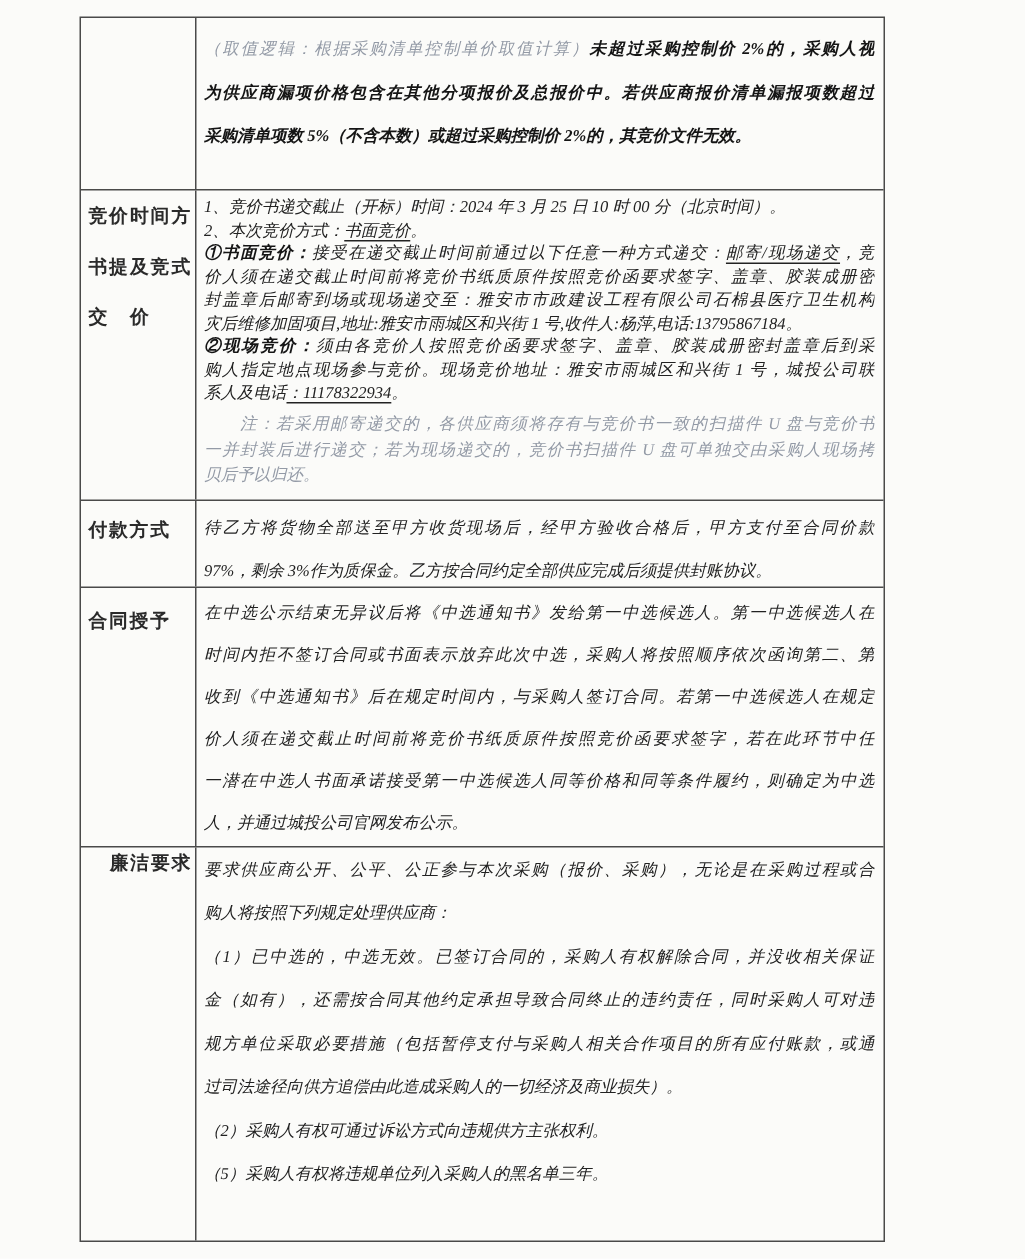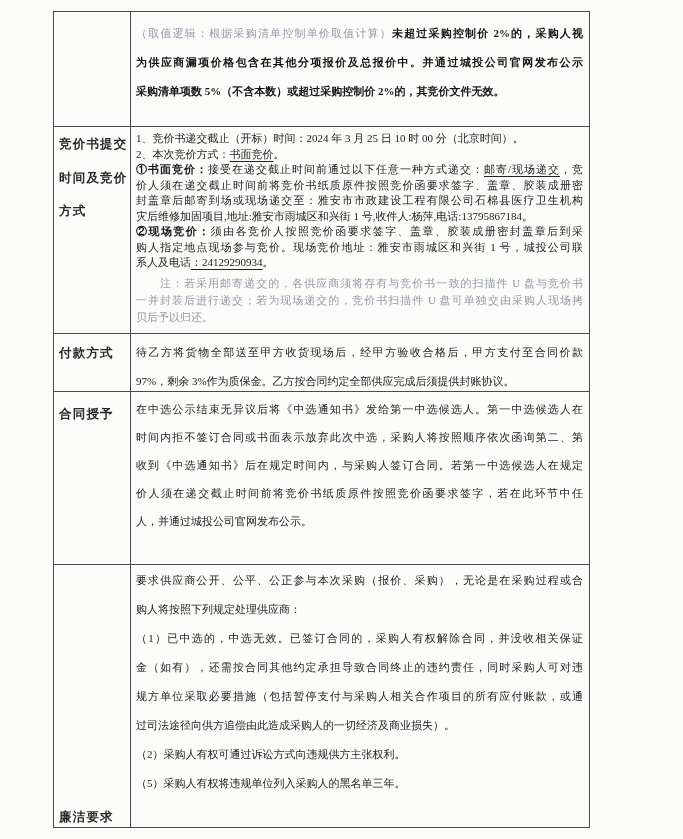--- a/index.html
+++ b/index.html
@@ -5,24 +5,24 @@
   :root{ --bc:#4a4a4a; }
   html,body{ margin:0; padding:0; }
   body{ font-family:"Liberation Serif","DejaVu Serif",serif; }
   .page{ position:relative; width:683px; height:839px; background:#fbfbf9; overflow:hidden; }
   .doc-table{ position:absolute; left:53px; top:11px; width:537px; border:1px solid var(--bc); box-sizing:border-box; }
   .trow{ display:flex; border-bottom:1px solid var(--bc); box-sizing:border-box; }
   .trow:last-child{ border-bottom:none; }
   .cell{ box-sizing:border-box; }
   .head{ width:77px; flex:0 0 77px; border-right:1px solid var(--bc); padding:0 2px 0 5px;
          font-size:12.5px; font-weight:600; letter-spacing:1.2px; color:#2a2a2a;
-         display:flex; flex-direction:column; }
+         display:flex; flex-direction:row; }
   .hline{ line-height:20px; }
   .cont{ flex:1; padding:0 6px 0 5px; font-size:11px; color:#222; overflow:hidden; }
-  .line{ text-align:justify; word-break:break-all; overflow:hidden; }
+  .line{ text-align:justify; word-break:break-all; overflow:hidden;font-style:italic; }
   .line.stretch{ text-align-last:justify; }
   .line.ind{ text-indent:24px; }
   .b{ font-weight:700; color:#151515; }
   .u{ text-decoration:underline; text-underline-offset:2.5px; }
   .g{ color:#939aa6; }
 
   
   .row-price-omission-continued{ height:115px; }
   .row-price-omission-continued .cont{ padding-top:7px; }
   .row-price-omission-continued .line{ line-height:29px; height:29px; }
@@ -55,40 +55,40 @@
 </style>
 </head>
 <body>
 
 <div class="page">
   <div class="doc-table">
       <div class="trow row-price-omission-continued">
         <div class="cell head"></div>
         <div class="cell cont">
           <div class="line stretch"><span class="g">（取值逻辑：根据采购清单控制单价取值计算）</span><span class="b ">未超过采购控制价 2%的，采购人视</span></div>
-          <div class="line stretch"><span class="b ">为供应商漏项价格包含在其他分项报价及总报价中。并通过城投公司官网发布公示</span></div>
+          <div class="line stretch"><span class="b ">为供应商漏项价格包含在其他分项报价及总报价中。若供应商报价清单漏报项数超过</span></div>
           <div class="line"><span class="b ">采购清单项数 5%（不含本数）或超过采购控制价 2%的，其竞价文件无效。</span></div>
         </div>
       </div>
       <div class="trow row-submission">
         <div class="cell head">
           <div class="hline">竞价书提交</div>
           <div class="hline">时间及竞价</div>
           <div class="hline">方式</div>
         </div>
         <div class="cell cont">
           <div class="line"><span class="">1、竞价书递交截止（开标）时间：2024 年 3 月 25 日 10 时 00 分（北京时间）。</span></div>
           <div class="line"><span class="">2、本次竞价方式：</span><span class="u ">书面竞价</span><span class="">。</span></div>
           <div class="line stretch"><span class="b ">①书面竞价：</span><span class="">接受在递交截止时间前通过以下任意一种方式递交：</span><span class="u ">邮寄/现场递交</span><span class="">，竞</span></div>
           <div class="line stretch"><span class="">价人须在递交截止时间前将竞价书纸质原件按照竞价函要求签字、盖章、胶装成册密</span></div>
           <div class="line stretch"><span class="">封盖章后邮寄到场或现场递交至：雅安市市政建设工程有限公司石棉县医疗卫生机构</span></div>
           <div class="line"><span class="">灾后维修加固项目,地址:雅安市雨城区和兴街 1 号,收件人:杨萍,电话:13795867184。</span></div>
           <div class="line stretch"><span class="b ">②现场竞价：</span><span class="">须由各竞价人按照竞价函要求签字、盖章、胶装成册密封盖章后到采</span></div>
           <div class="line stretch"><span class="">购人指定地点现场参与竞价。现场竞价地址：雅安市雨城区和兴街 1 号，城投公司联</span></div>
-          <div class="line"><span class="">系人及电话</span><span class="u ">：24129290934</span><span class="">。</span></div>
+          <div class="line"><span class="">系人及电话</span><span class="u ">：11178322934</span><span class="">。</span></div>
           <div class="line stretch note ind" style="margin-top: 4px;"><span class="g">注：若采用邮寄递交的，各供应商须将存有与竞价书一致的扫描件 U 盘与竞价书</span></div>
           <div class="line stretch note"><span class="g">一并封装后进行递交；若为现场递交的，竞价书扫描件 U 盘可单独交由采购人现场拷</span></div>
           <div class="line note"><span class="g">贝后予以归还。</span></div>
         </div>
       </div>
       <div class="trow row-payment">
         <div class="cell head">
           <div class="hline">付款方式</div>
         </div>
         <div class="cell cont">
@@ -98,20 +98,21 @@
       </div>
       <div class="trow row-award">
         <div class="cell head">
           <div class="hline">合同授予</div>
         </div>
         <div class="cell cont">
           <div class="line stretch"><span class="">在中选公示结束无异议后将《中选通知书》发给第一中选候选人。第一中选候选人在</span></div>
           <div class="line stretch"><span class="">时间内拒不签订合同或书面表示放弃此次中选，采购人将按照顺序依次函询第二、第</span></div>
           <div class="line stretch"><span class="">收到《中选通知书》后在规定时间内，与采购人签订合同。若第一中选候选人在规定</span></div>
           <div class="line stretch"><span class="">价人须在递交截止时间前将竞价书纸质原件按照竞价函要求签字，若在此环节中任</span></div>
+          <div class="line stretch"><span class="">一潜在中选人书面承诺接受第一中选候选人同等价格和同等条件履约，则确定为中选</span></div>
           <div class="line"><span class="">人，并通过城投公司官网发布公示。</span></div>
         </div>
       </div>
       <div class="trow row-integrity">
         <div class="cell head">
           <div class="hline">廉洁要求</div>
         </div>
         <div class="cell cont">
           <div class="line stretch"><span class="">要求供应商公开、公平、公正参与本次采购（报价、采购），无论是在采购过程或合</span></div>
           <div class="line"><span class="">购人将按照下列规定处理供应商：</span></div>

